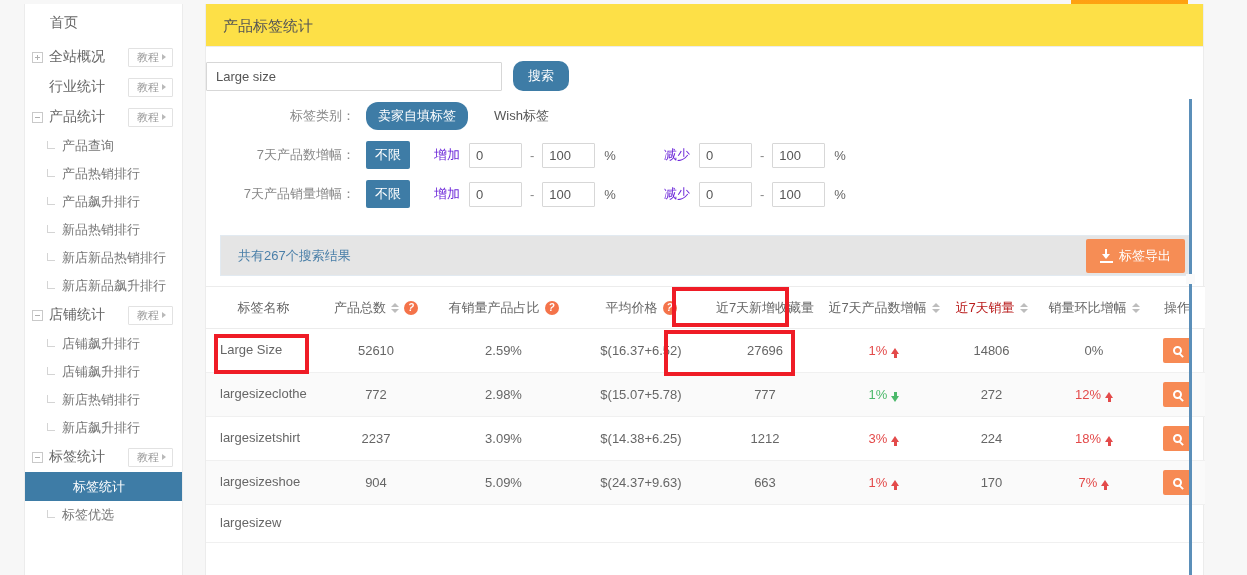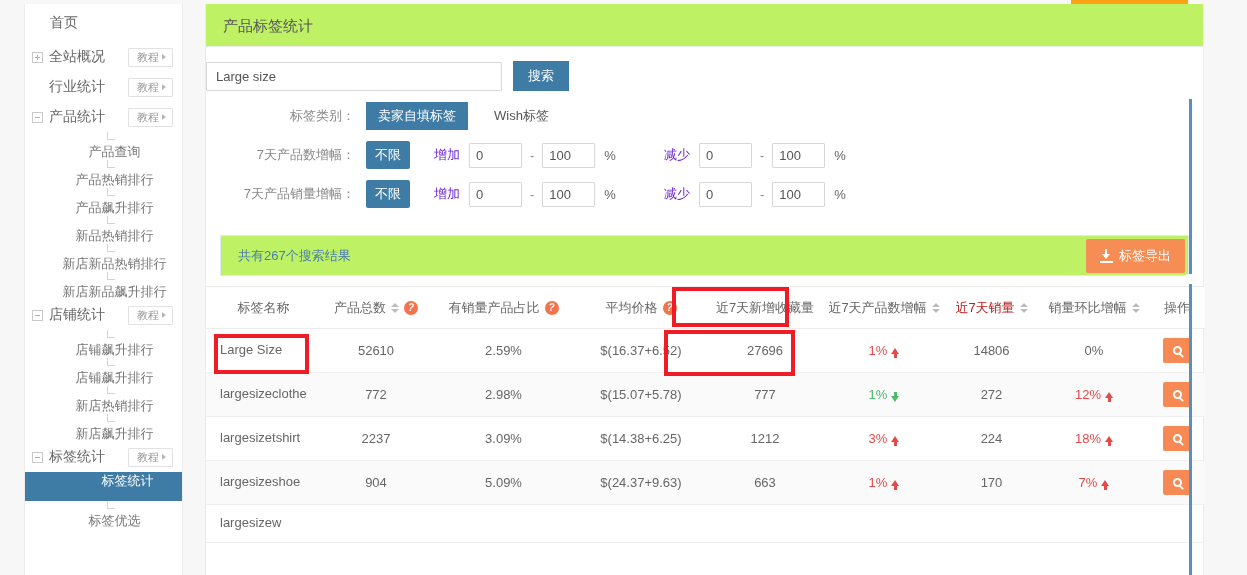--- a/index.html
+++ b/index.html
@@ -63,21 +63,21 @@
   .tutorial-btn .caret {
     display: inline-block; margin-left: 3px;
     width: 0; height: 0;
     border-left: 4px solid #b9b9b9;
     border-top: 3px solid transparent;
     border-bottom: 3px solid transparent;
   }
   .nav-sub {
     display: flex; align-items: center;
     height: 28px; padding-left: 22px;
-    font-size: 13px; color: #777; flex-direction: column;
+    font-size: 13px; color: #777;
   }
   .nav-sub .corner {
     width: 8px; height: 8px; flex: 0 0 8px;
     border-left: 1px solid #d4d4d4;
     border-bottom: 1px solid #d4d4d4;
     margin-right: 7px; margin-bottom: 3px;
   }
   .nav-sub.active {
     background: #3e7ca6; color: #fff;
     margin-left: 0; padding-left: 48px;
@@ -86,46 +86,46 @@
 
   
   .main {
     position: absolute; top: 4px; left: 205px; width: 999px; height: 580px;
     background: #fff; border: 1px solid #ececec; border-top: none;
   }
   .panel-title {
     height: 43px; line-height: 43px;
     padding-left: 17px;
     font-size: 15px; color: #555;
-    background: #bef264;
+    background: #fde047;
     border-bottom: 1px solid #ececec;
   }
 
   
   .form { padding: 14px 0 6px 0; }
   .form-row { display: flex; align-items: center; margin-bottom: 11px; }
   .form-label {
     width: 160px; text-align: right; padding-right: 11px;
     font-size: 13px; color: #888; flex: 0 0 160px;
   }
   .tag-input {
     width: 296px; height: 29px;
     border: 1px solid #d7d7d7; background: #fff;
     padding: 0 9px; font-size: 13px; color: #555;
     font-family: inherit; border-radius: 1px; outline: none;
   }
   .search-btn {
     margin-left: 11px; width: 56px; height: 30px;
     background: #3e7ca6; color: #fff; border: none;
     font-size: 13px; font-family: inherit; cursor: pointer;
-    border-radius: 0;
+    border-radius: 10px;
   }
   .seg {
     height: 28px; line-height: 28px; padding: 0 12px;
-    font-size: 13px; border-radius: 0; cursor: pointer;
+    font-size: 13px; border-radius: 12px; cursor: pointer;
   }
   .seg.on { background: #3e7ca6; color: #fff; }
   .seg.off { background: transparent; color: #555; margin-left: 14px; }
   .pill {
     width: 44px; height: 28px; line-height: 28px; text-align: center;
     background: #3e7ca6; color: #fff; font-size: 13px; border-radius: 2px;
     cursor: pointer;
   }
   .range-word { margin: 0 9px 0 24px; font-size: 13px; color: #6d28d9; }
   .range-word.second { margin-left: 48px; text-align: center; }
@@ -133,21 +133,21 @@
     width: 53px; height: 25px; border: 1px solid #d7d7d7; background: #fff;
     padding: 0 6px; font-size: 13px; color: #555; font-family: inherit;
     border-radius: 1px; outline: none;
   }
   .dash { margin: 0 8px; color: #888; }
   .pct { margin-left: 9px; color: #666; }
 
   
   .results-bar {
     margin: 10px 14px 0 14px; height: 41px;
-    background: #bef264; border: 1px solid #e2eaf1;
+    background: #e5e5e5; border: 1px solid #e2eaf1;
     display: flex; align-items: center; position: relative;
   }
   .results-text { padding-left: 17px; font-size: 13px; color: #4a7fa8; }
   .export-btn {
     position: absolute; right: 3px; top: 3px;
     height: 34px; padding: 0 14px;
     background: #f68d55; color: #fff; border: none; border-radius: 2px;
     font-size: 13px; display: flex; align-items: center; gap: 6px;
     font-family: inherit; cursor: pointer;
   }

